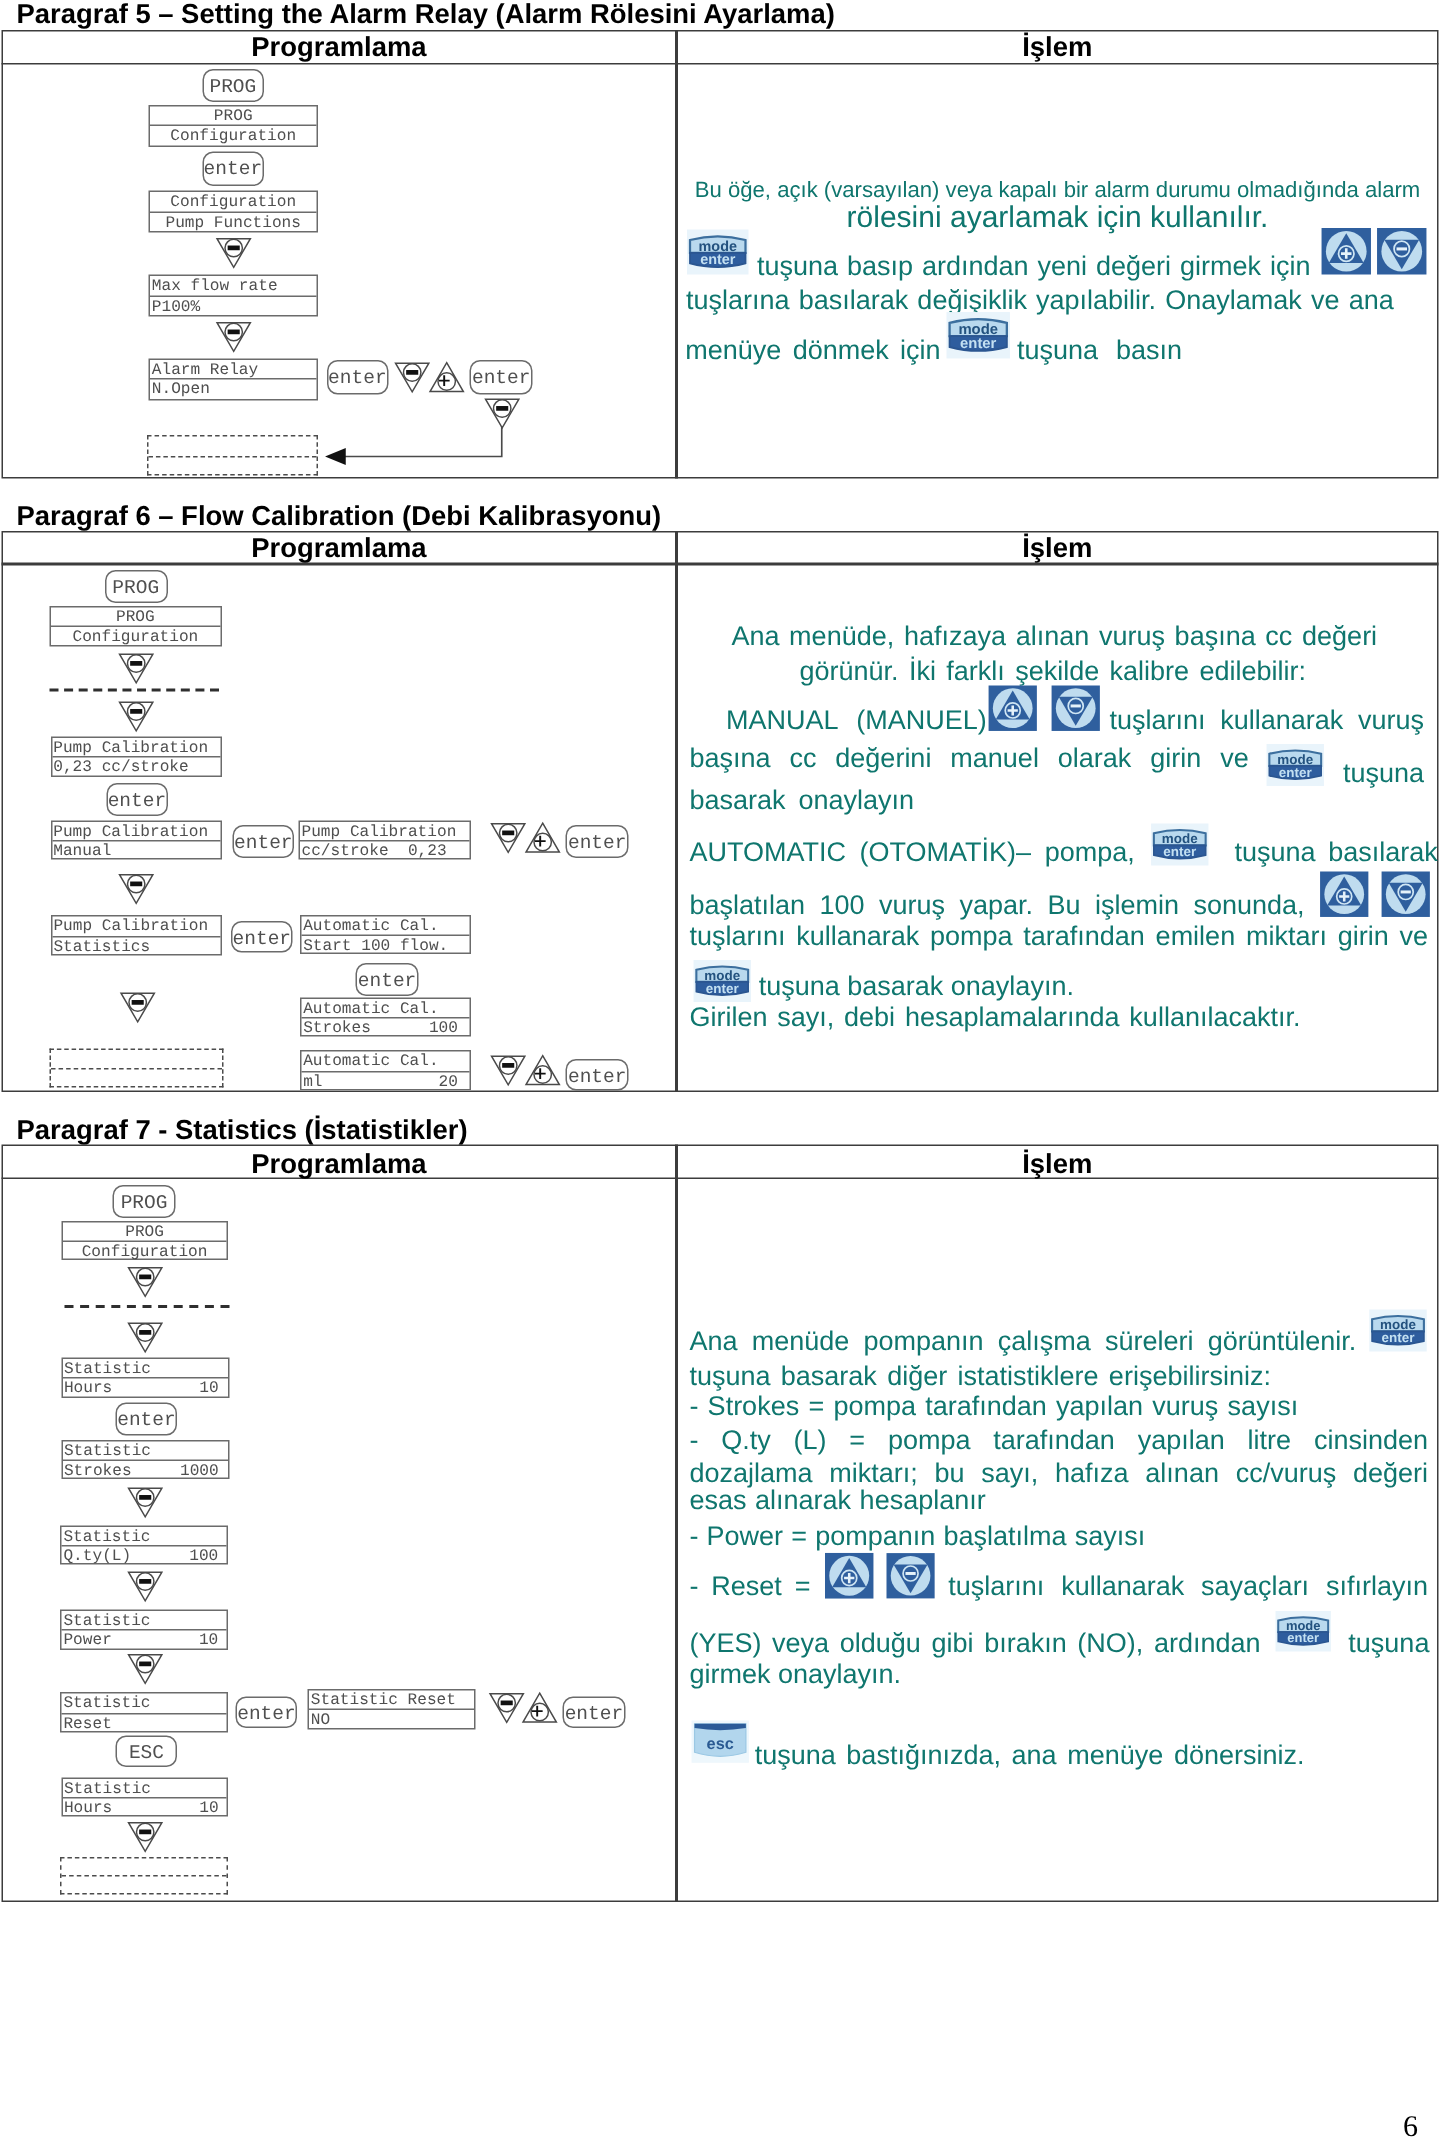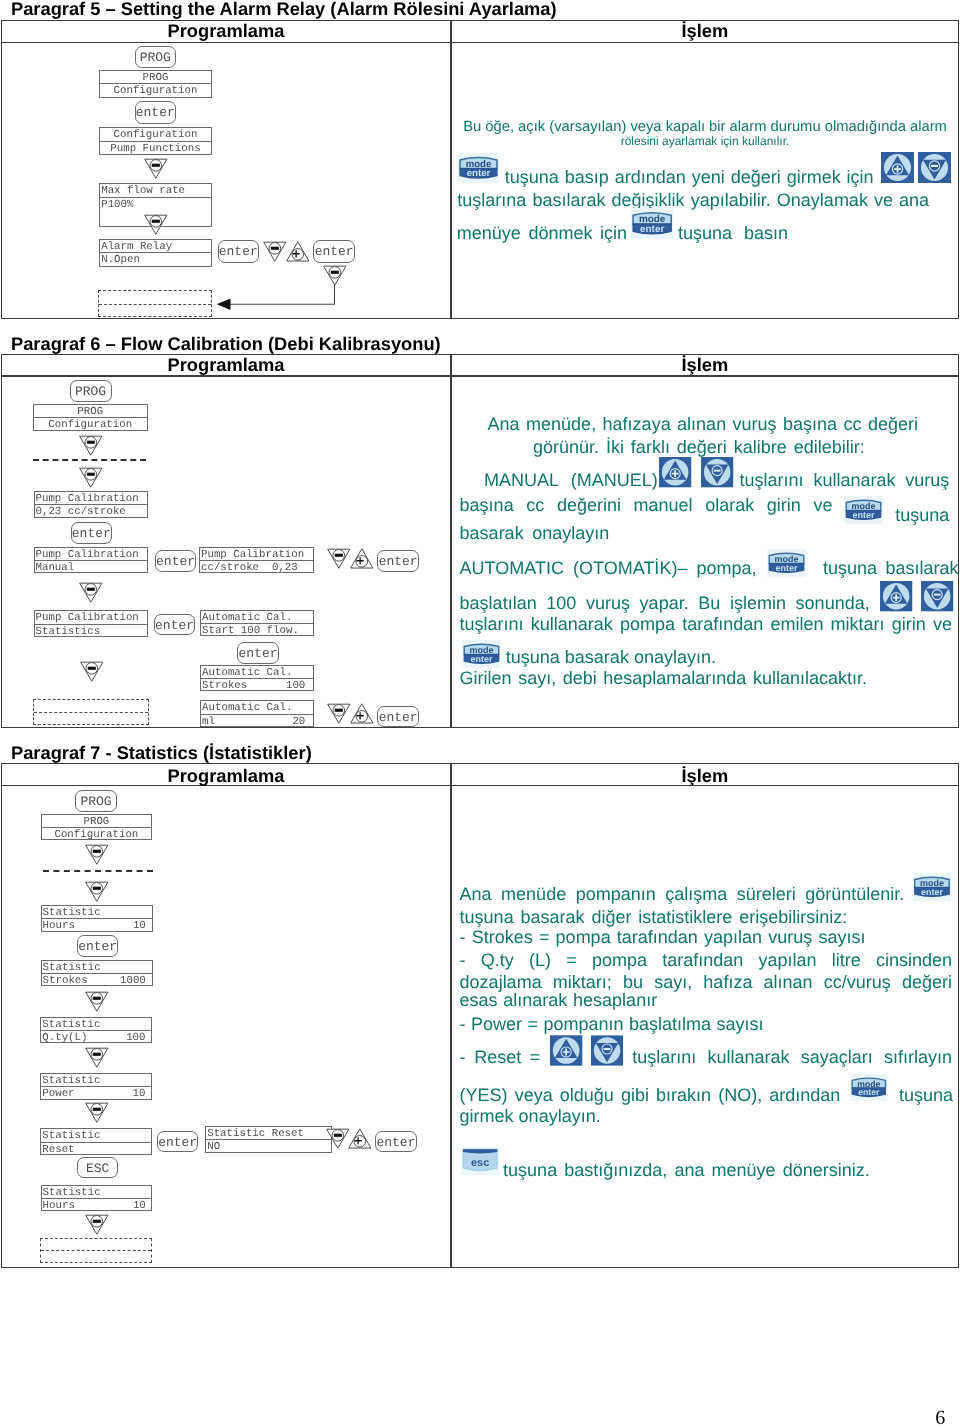--- a/index.html
+++ b/index.html
@@ -55,21 +55,21 @@
   <div class="r1 ct">Configuration</div>
   <div class="r2 ct">Pump Functions</div>
 </div>
 <span class="ico" style="left:143.8px;top:158.4px">
   <svg width="23.6" height="21" viewBox="0 0 24 21">
     <path d="M0.7 1 L23.3 1 L12 20.4 Z" fill="#fff" stroke="#4a4a4a" stroke-width="1"></path>
     <circle cx="12" cy="7.3" r="5.9" fill="#fff" stroke="#4a4a4a" stroke-width="1"></circle>
     <rect x="7.9" y="5.6" width="8.2" height="3.2" fill="#111"></rect>
   </svg>
 </span>
-<div class="lcd" style="left:99.2px;top:183.3px;width:112.6px;height:44px">
+<div class="lcd" style="left:99.2px;top:183.3px;width:112.6px;height:28px">
   <div class="r1 pl">Max flow rate</div>
   <div class="r2 pl">P100%</div>
 </div>
 <span class="ico" style="left:143.8px;top:214.3px">
   <svg width="23.6" height="21" viewBox="0 0 24 21">
     <path d="M0.7 1 L23.3 1 L12 20.4 Z" fill="#fff" stroke="#4a4a4a" stroke-width="1"></path>
     <circle cx="12" cy="7.3" r="5.9" fill="#fff" stroke="#4a4a4a" stroke-width="1"></circle>
     <rect x="7.9" y="5.6" width="8.2" height="3.2" fill="#111"></rect>
   </svg>
 </span>
@@ -104,21 +104,21 @@
   <svg width="124" height="26" viewBox="0 0 124 26">
     <path d="M120.5 0 L120.5 20.3 L16 20.3" fill="none" stroke="#4a4a4a" stroke-width="1.1"></path>
     <path d="M2.7 20.3 L16.5 14.6 L16.5 26 Z" fill="#111"></path>
   </svg>
 </span>
 <div class="dashbox" style="left:98.4px;top:290px;width:113.8px;height:27px">
     <div class="mid"></div>
   </div>
 
 <div class="prose p-sm" style="left:705px;top:119.5px;transform:translateX(-50%);font-size:14.75px">Bu öğe, açık (varsayılan) veya kapalı bir alarm durumu olmadığında alarm</div>
-<div class="prose p-sm" style="left:705px;top:134.7px;transform:translateX(-50%);font-size:12px">rölesini ayarlamak için kullanılır.</div>
+<div class="prose p-sm" style="left:705px;top:134.7px;transform:translateX(-50%);font-size:20px">rölesini ayarlamak için kullanılır.</div>
 <span class="ico" style="left:457.9px;top:153.1px">
   <svg width="41" height="30" viewBox="0 0 41 30">
     <rect x="0" y="0" width="41" height="30" fill="#e9f4fb"></rect>
     <path d="M2.0 7.0 Q20.5 2.2 39 7.0 L39 15.6 L2.0 15.6 Z" fill="#b9d9ee" stroke="#3c6f9e" stroke-width="1.5"></path>
     <path d="M2.0 15.6 L39 15.6 L39 22.6 Q20.5 27.6 2.0 22.6 Z" fill="#2e5d9e" stroke="#2b5691" stroke-width="1.2"></path>
     <text x="20.5" y="14.0" font-family="Liberation Sans,sans-serif" font-size="9.6" font-weight="bold" fill="#23527f" text-anchor="middle">mode</text>
     <text x="20.5" y="23.3" font-family="Liberation Sans,sans-serif" font-size="9.6" font-weight="bold" fill="#c3e0f2" text-anchor="middle">enter</text>
   </svg>
 </span>
 <div class="prose j1" style="left:504.7px;top:168.1px">tuşuna basıp ardından yeni değeri girmek için</div>
@@ -255,21 +255,21 @@
 <span class="ico" style="left:350.2px;top:702.9px">
   <svg width="23.6" height="21" viewBox="0 0 24 21">
     <path d="M12 0.6 L23.3 20.2 L0.7 20.2 Z" fill="#fff" stroke="#4a4a4a" stroke-width="1"></path>
     <circle cx="12" cy="13.4" r="5.9" fill="none" stroke="#4a4a4a" stroke-width="1"></circle>
     <path d="M10.3 9.2 L10.3 16.5 M6.7 12.8 L14 12.8" stroke="#111" stroke-width="1.3"></path>
   </svg>
 </span>
 <div class="key" style="left:377.4px;top:705.5px;width:41.5px;height:21.5px;line-height:21.6px">enter</div>
 
 <div class="prose" style="left:487.6px;top:415.4px;word-spacing:1.46px">Ana menüde, hafızaya alınan vuruş başına cc değeri</div>
-<div class="prose" style="left:533.0px;top:438.0px;word-spacing:1.91px">görünür. İki farklı değeri kalibre edilebilir:</div>
+<div class="prose" style="left:533.0px;top:438.0px;word-spacing:1.91px">görünür. İki farklı şekilde kalibre edilebilir:</div>
 <div class="prose" style="left:484px;top:471.3px;word-spacing:7.5px">MANUAL (MANUEL) –</div>
 <span class="ico" style="left:659.4px;top:456.6px">
   <svg width="32.3" height="30.3" viewBox="0 0 34 32">
     <rect x="0" y="0" width="34" height="32" fill="#2f5f9e"></rect>
     <circle cx="17" cy="16" r="14" fill="#bfdcef"></circle>
     <path d="M17 3.6 L29.0 24.0 L5.0 24.0 Z" fill="#2f5f9e"></path>
     <circle cx="17" cy="17.6" r="5.3" fill="none" stroke="#cfe6f4" stroke-width="1.2"></circle>
     <path d="M17 14.0 L17 21.2 M13.4 17.6 L20.6 17.6" stroke="#e5f2fa" stroke-width="1.8"></path>
   </svg>
 </span>
@@ -401,21 +401,21 @@
     <path d="M0.7 1 L23.3 1 L12 20.4 Z" fill="#fff" stroke="#4a4a4a" stroke-width="1"></path>
     <circle cx="12" cy="7.3" r="5.9" fill="#fff" stroke="#4a4a4a" stroke-width="1"></circle>
     <rect x="7.9" y="5.6" width="8.2" height="3.2" fill="#111"></rect>
   </svg>
 </span>
 <div class="lcd" style="left:40.3px;top:1128.3px;width:111.5px;height:26.5px">
   <div class="r1 pl">Statistic</div>
   <div class="r2 pl">Reset</div>
 </div>
 <div class="key" style="left:156.9px;top:1130.9px;width:41.5px;height:21.4px;line-height:21.3px">enter</div>
-<div class="lcd" style="left:205.2px;top:1126.2px;width:127px;height:26.5px">
+<div class="lcd" style="left:205.2px;top:1126.2px;width:112px;height:26.5px">
   <div class="r1 pl">Statistic Reset</div>
   <div class="r2 pl">NO</div>
 </div>
 <span class="ico" style="left:325.6px;top:1128.3px">
   <svg width="23.6" height="21" viewBox="0 0 24 21">
     <path d="M0.7 1 L23.3 1 L12 20.4 Z" fill="#fff" stroke="#4a4a4a" stroke-width="1"></path>
     <circle cx="12" cy="7.3" r="5.9" fill="#fff" stroke="#4a4a4a" stroke-width="1"></circle>
     <rect x="7.9" y="5.6" width="8.2" height="3.2" fill="#111"></rect>
   </svg>
 </span>

